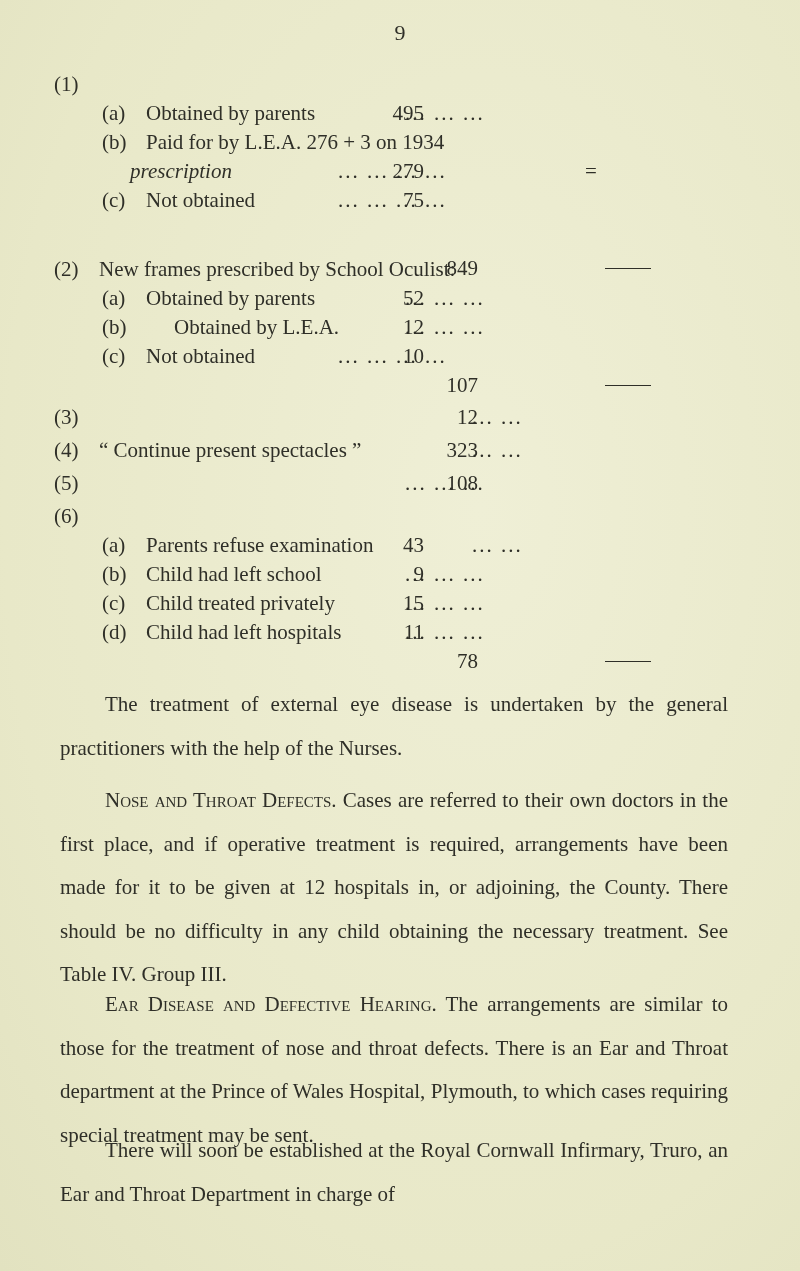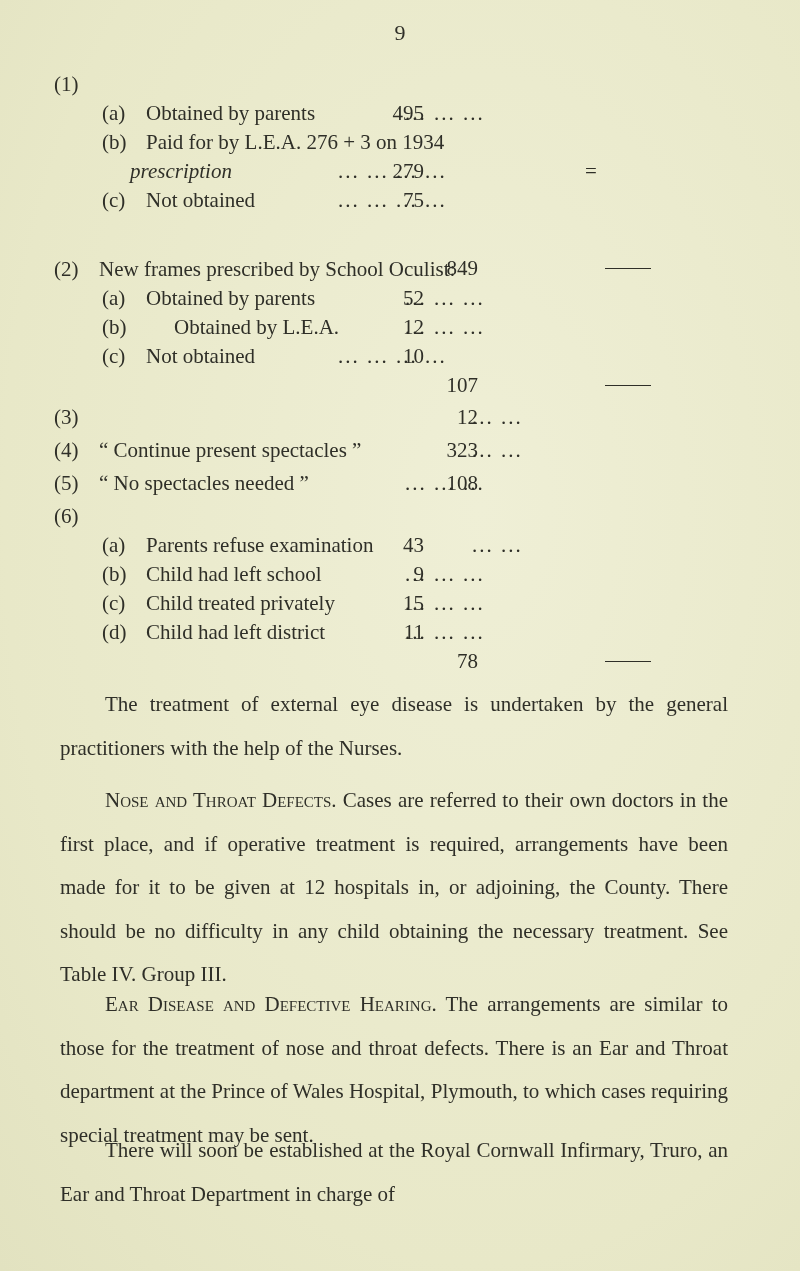--- a/index.html
+++ b/index.html
@@ -105,21 +105,20 @@
 
   <div class="row" style="top:436px;">
     <span class="num" style="left:54px;">(4)</span>
     <span class="lbl" style="left:99px;">“ Continue present spectacles ”</span>
     <span class="lead" style="left:472px;">...     ...</span>
     <span class="tot-val">323</span>
   </div>
 
   <div class="row" style="top:469px;">
     <span class="num" style="left:54px;">(5)</span>
-    <span class="lbl" style="left:99px;">“ No spectacles needed ”</span>
     <span class="lead" style="left:405px;">...     ...     ...</span>
     <span class="tot-val">108</span>
   </div>
 
   <div class="row" style="top:502px;">
     <span class="num" style="left:54px;">(6)</span>
   </div>
   <div class="row" style="top:531px;">
     <span class="lbl" style="left:102px;">(a)</span>
     <span class="lbl" style="left:146px;">Parents refuse examination</span>
@@ -133,21 +132,21 @@
     <span class="sub-val">9</span>
   </div>
   <div class="row" style="top:589px;">
     <span class="lbl" style="left:102px;">(c)</span>
     <span class="lbl" style="left:146px;">Child treated privately</span>
     <span class="lead" style="left:405px;">...     ...     ...</span>
     <span class="sub-val">15</span>
   </div>
   <div class="row" style="top:618px;">
     <span class="lbl" style="left:102px;">(d)</span>
-    <span class="lbl" style="left:146px;">Child had left district</span>
+    <span class="lbl" style="left:146px;">Child had left hospitals</span>
     <span class="lead" style="left:405px;">...     ...     ...</span>
     <span class="sub-val">11</span>
   </div>
   <div class="row" style="top:647px;">
     <span class="rule"></span>
     <span class="tot-val">78</span>
   </div>
 
   <div class="para" style="top:683px;">
     <p>The treatment of external eye disease is undertaken by the general practitioners with the help of the Nurses.</p>

